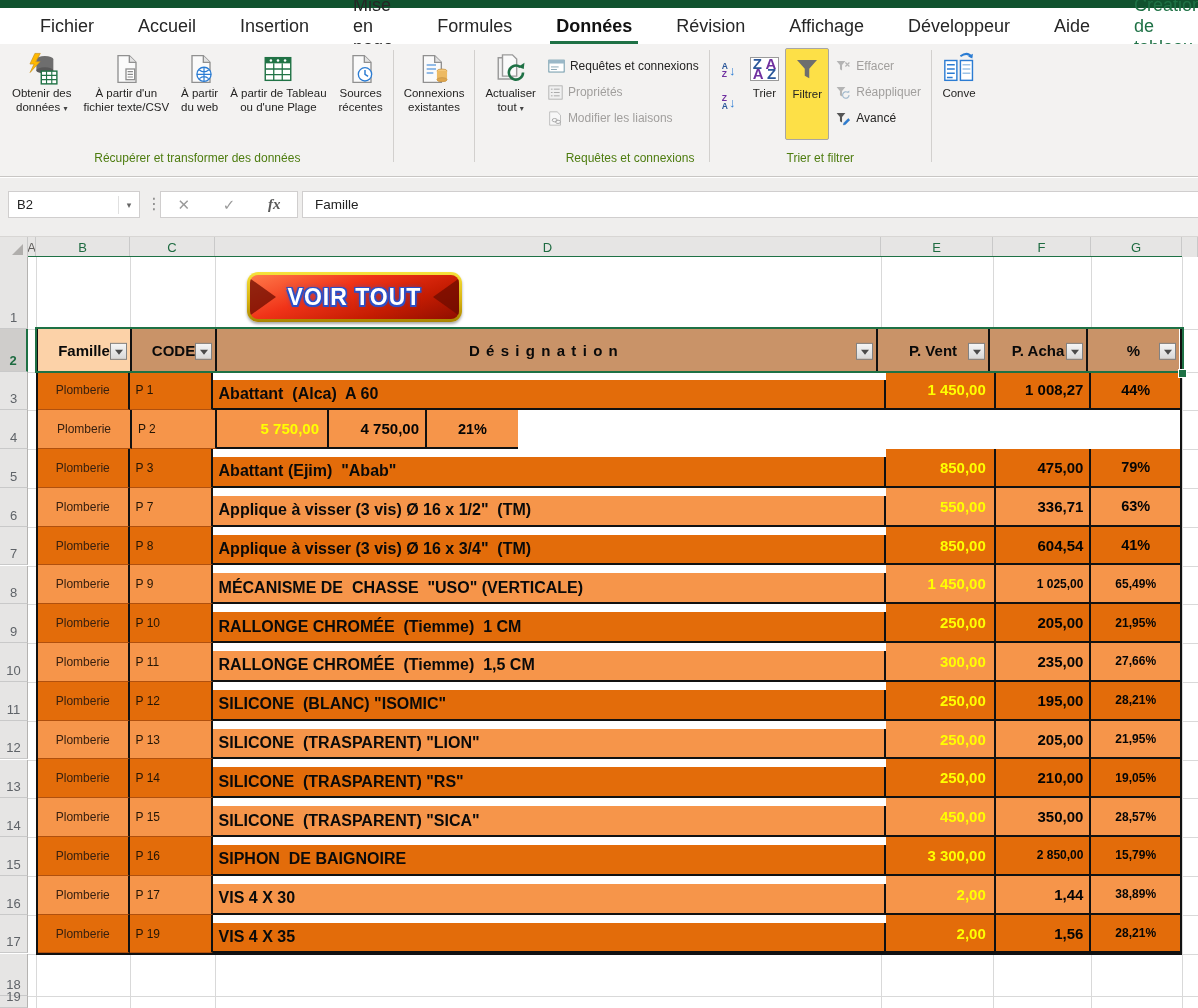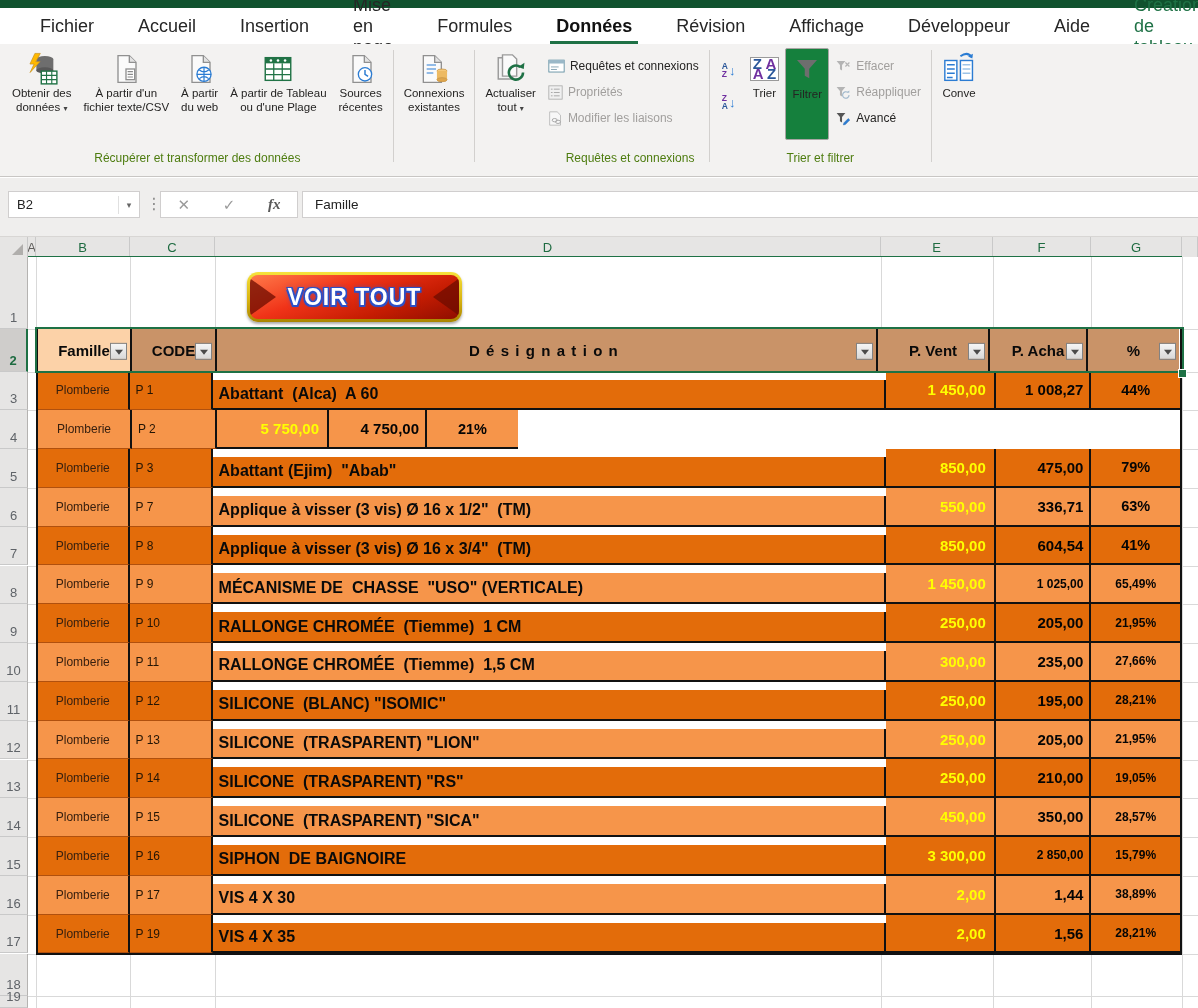--- a/index.html
+++ b/index.html
@@ -15,21 +15,21 @@
   .tab.contextual{color:var(--accent_green,#1E7145);}
   
   .ribbon{position:absolute;left:0;top:44px;width:1198px;height:133px;background:#F3F2F1;border-bottom:1px solid #C8C6C4;
           display:flex;align-items:flex-start;padding:4px 0 0 6px;box-sizing:border-box;}
   .rgroup{position:relative;display:flex;align-items:flex-start;height:122px;}
   .glabel{position:absolute;bottom:5px;left:0;right:0;text-align:center;font-size:12px;color:#4d7c0f;white-space:nowrap;}
   .rdiv{width:1px;height:112px;background:#D2D0CE;margin:2px 4px 0 4px;flex:none;}
   .rbig{display:flex;flex-direction:column;align-items:center;justify-content:flex-start;padding:3px 6px 0 6px;height:92px;box-sizing:border-box;border-radius:2px;}
   .rbig .ric{height:36px;display:flex;align-items:center;justify-content:center;}
   .rbig .rl{font-size:11.5px;line-height:13.5px;color:#252423;text-align:center;white-space:nowrap;}
-  .rbig.selected{background:#15803d;border:1px solid #A8A6A4;}
+  .rbig.selected{background:#fde047;border:1px solid #A8A6A4;}
   .chev{font-size:8px;color:#444;}
   .rstack{display:flex;flex-direction:column;gap:2px;margin-top:6px;}
   .rsmall{display:flex;align-items:center;gap:5px;height:24px;font-size:12px;color:#252423;padding:0 6px;white-space:nowrap;}
   .rsmall.disabled{color:#A19F9D;}
   .riconbtn{width:26px;height:24px;display:flex;align-items:center;justify-content:center;}
   .sortstack{display:flex;flex-direction:column;gap:8px;margin:10px 2px 0 2px;}
   .azbox{display:flex;align-items:center;font-weight:bold;}
   .azl{display:flex;flex-direction:column;font-size:8.5px;line-height:8.5px;color:#333;}
   .azl .pz{color:#7030A0;} .azl .pa{color:#2B579A;}
   .azarrow{font-size:13px;color:#2B7CD3;margin-left:1px;}

